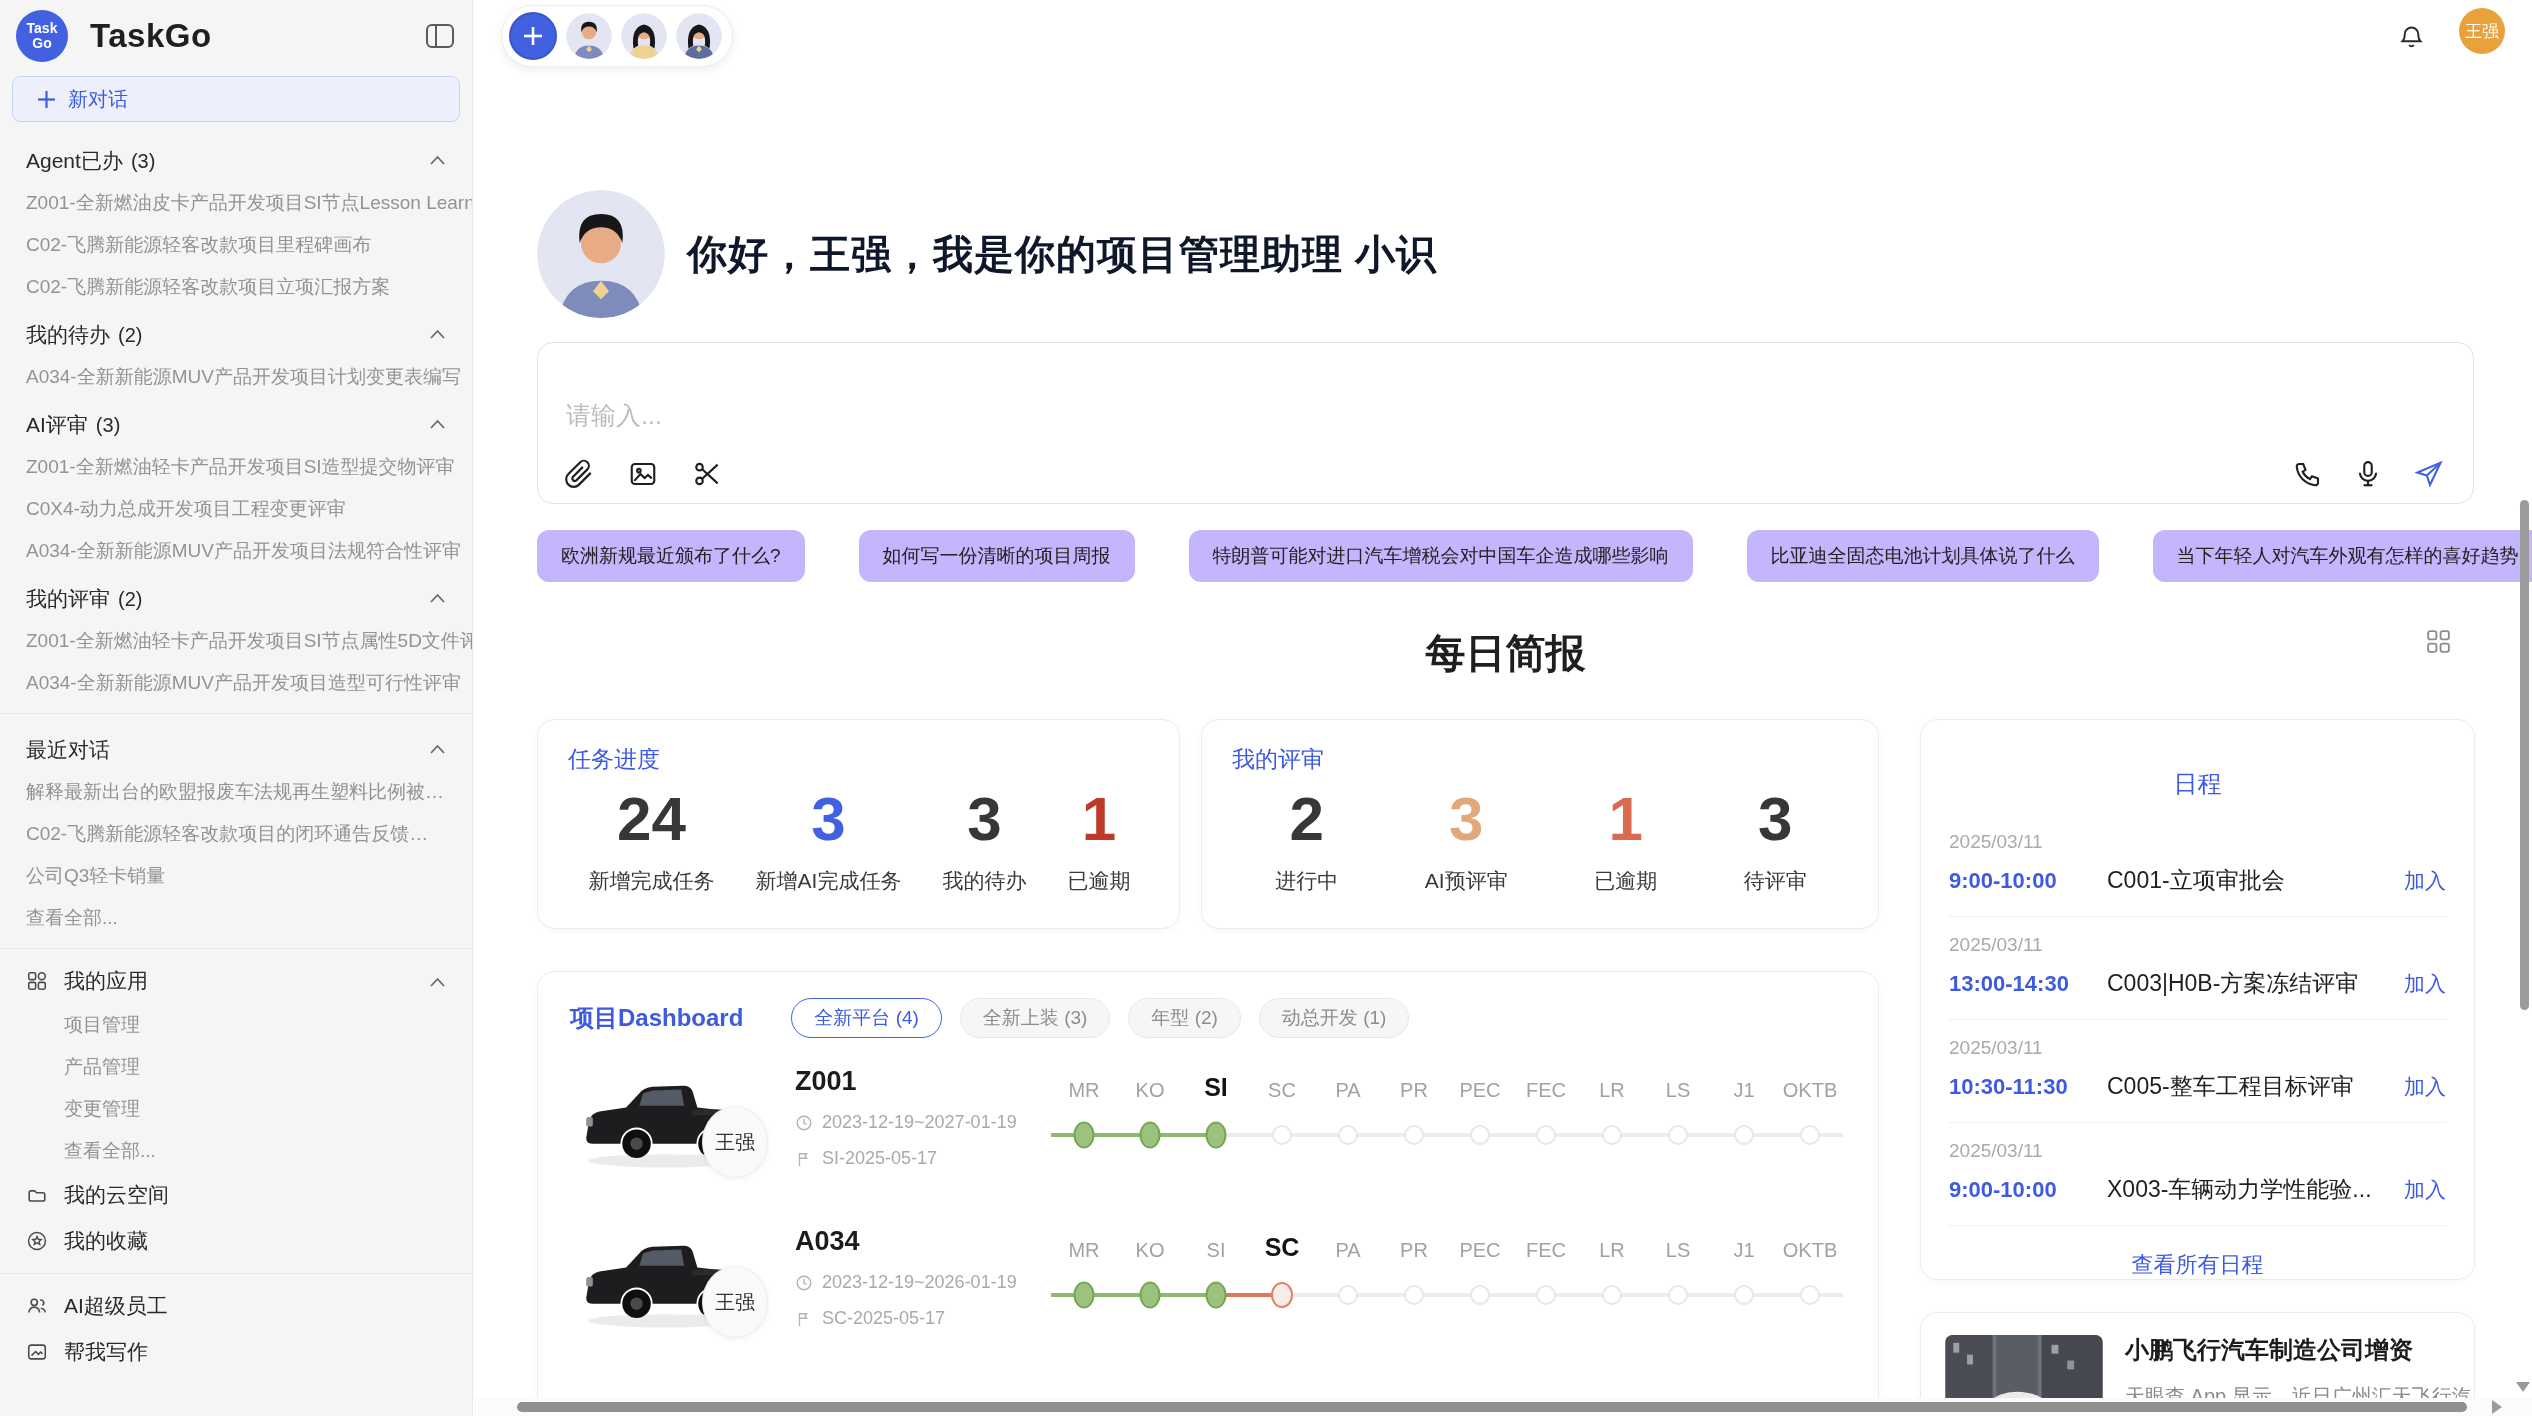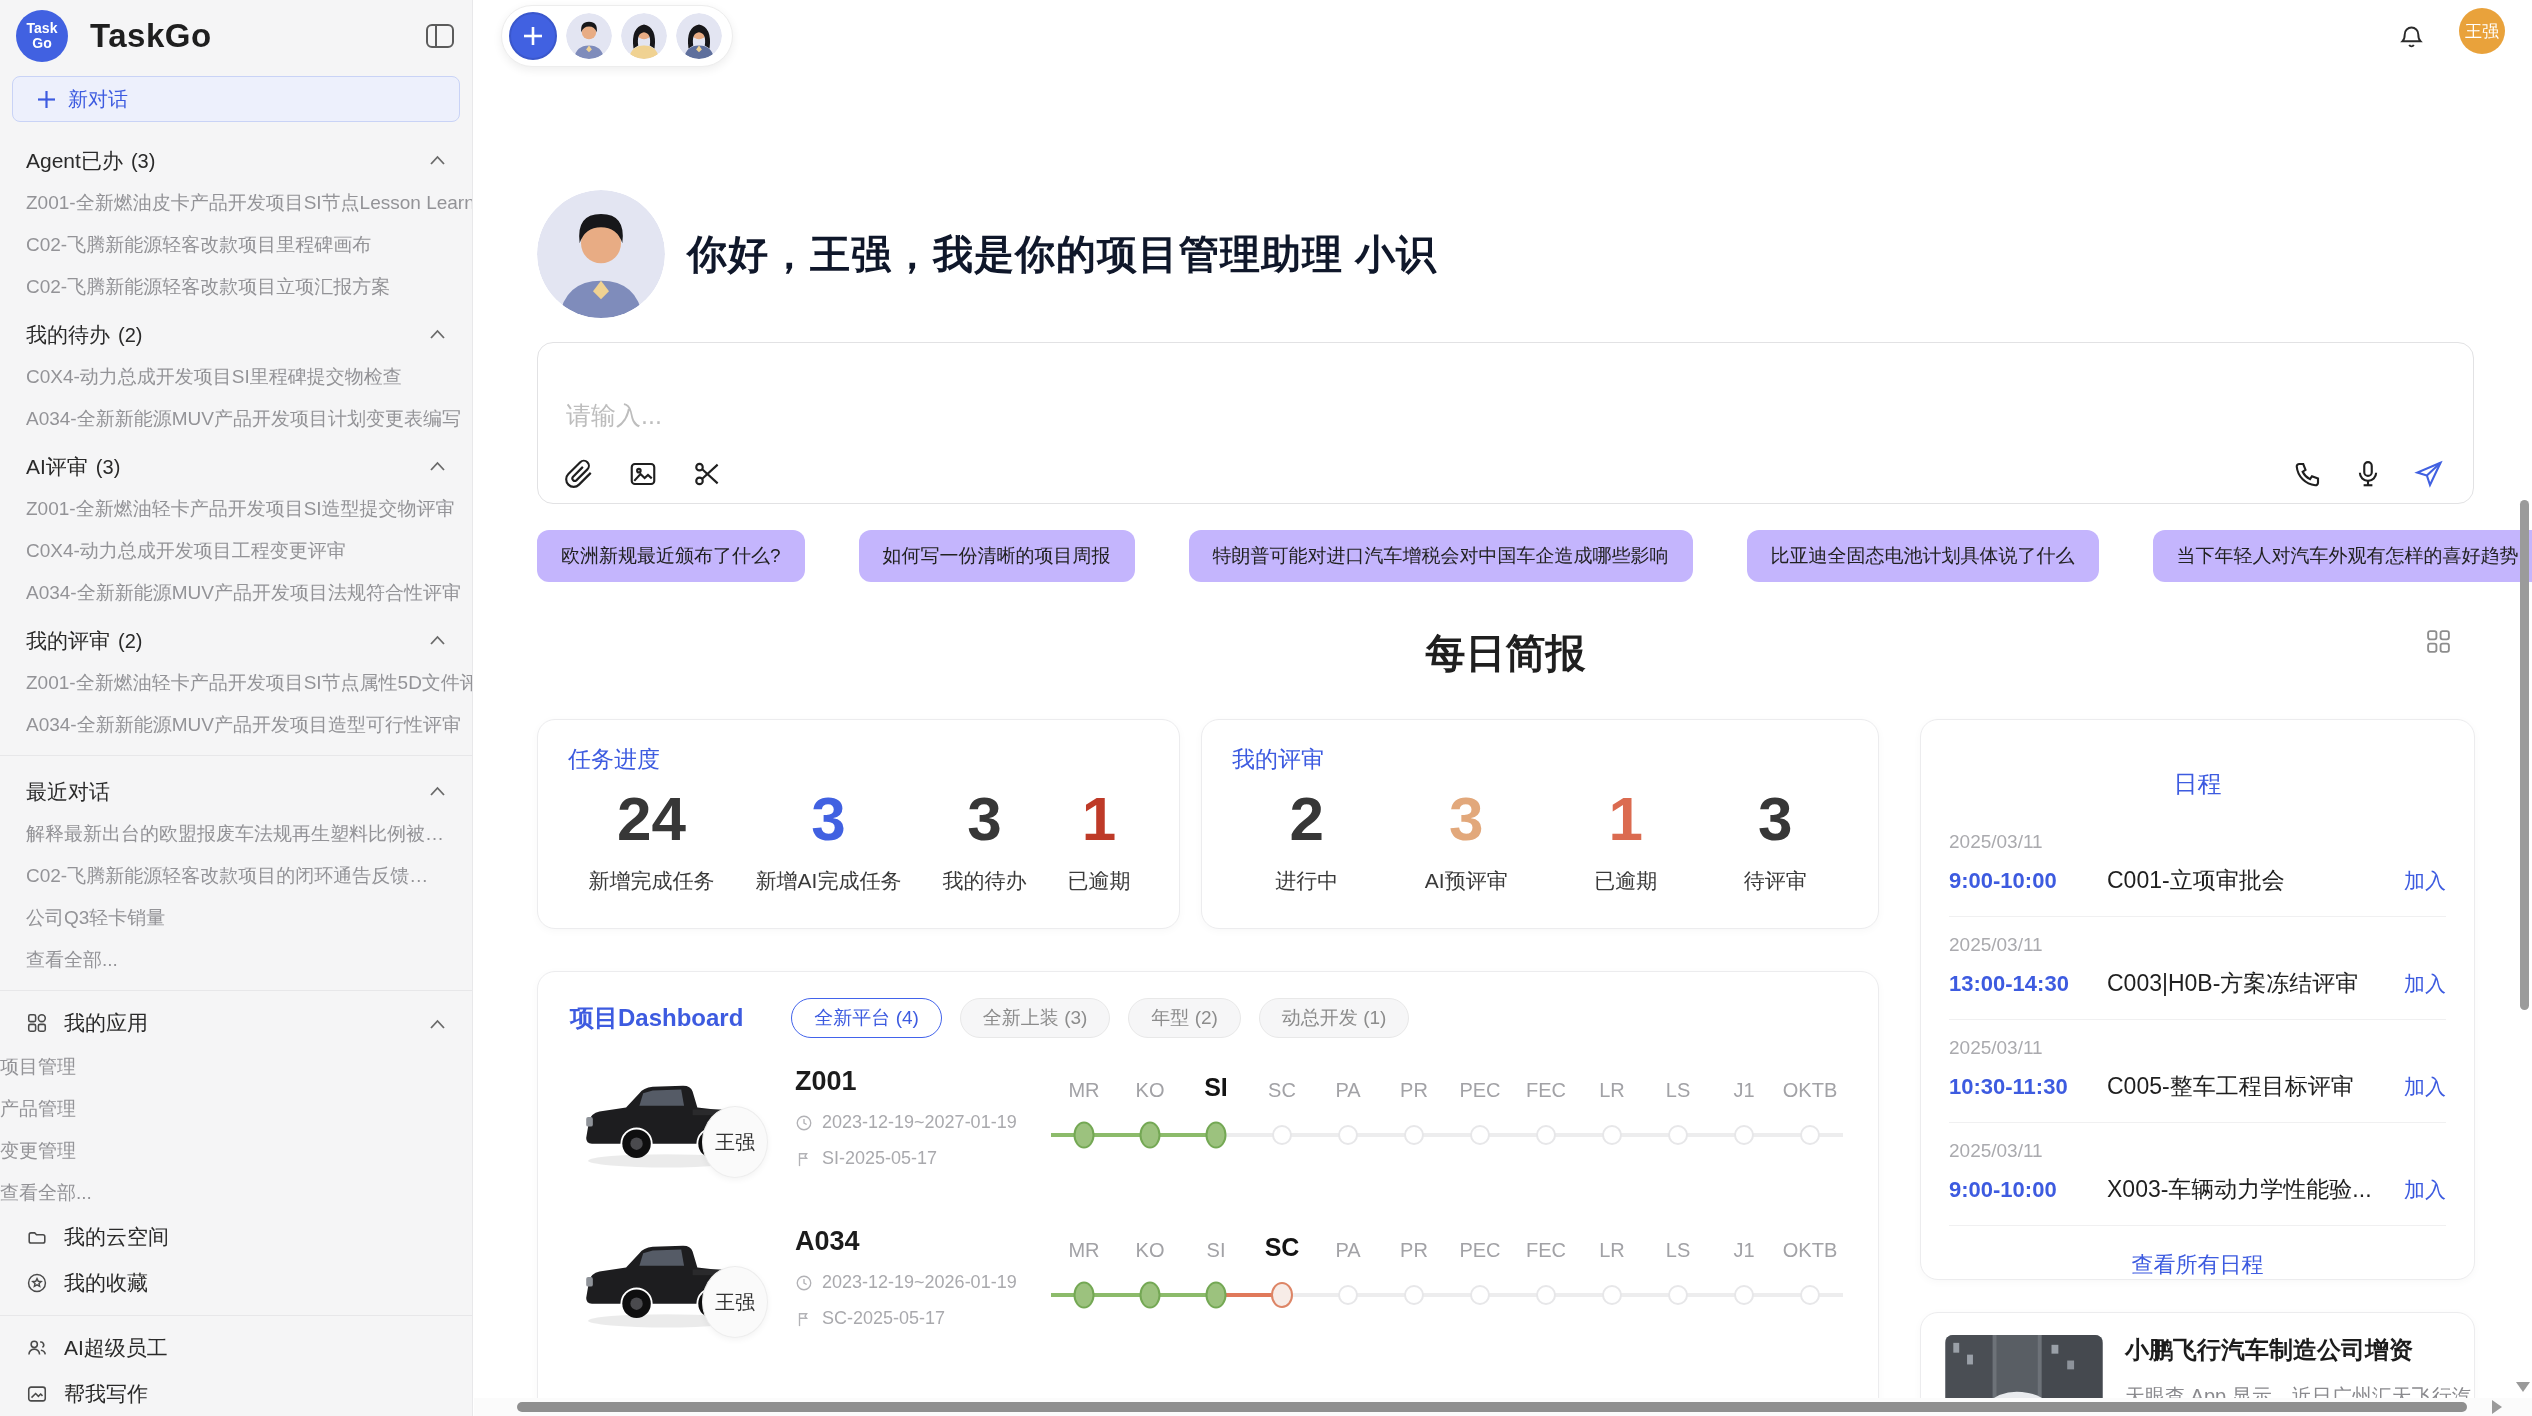--- a/index.html
+++ b/index.html
@@ -22,21 +22,21 @@
   .sec-header { display:flex; align-items:center; padding:13px 26px 7px 26px; cursor:pointer; }
   .sec-label { font-size:21px; color:#2a2a2a; }
   .sec-count { font-size:20px; color:#2a2a2a; margin-left:8px; }
   .sec-chev { margin-left:auto; color:#6a6a6a; }
   .sec-item { height:42px; line-height:42px; font-size:19px; color:#939397; padding:0 26px;
     white-space:nowrap; overflow:hidden; cursor:pointer; }
   .sec-item.ellip { text-overflow:ellipsis; }
   .side-divider { height:1px; background:#e7e7e9; margin:9px 0; }
   .side-row { display:flex; align-items:center; height:46px; padding:0 26px; gap:16px; font-size:21px; color:#2a2a2a; cursor:pointer; }
   .side-row .s-icon { width:22px; height:22px; color:#4a4a4a; flex:0 0 auto; display:flex; }
-  .side-sub { height:42px; line-height:42px; font-size:19px; color:#939397; 
+  .side-sub { height:42px; line-height:42px; font-size:19px; color:#939397; padding-left:64px;
     white-space:nowrap; overflow:hidden; cursor:pointer; }
 
   
   .main { position:absolute; left:474px; top:0; width:2058px; height:1416px; }
 
   .topbar { position:relative; height:72px; }
   .contact-pill { position:absolute; left:27px; top:5px; height:62px; display:flex; align-items:center;
     gap:9px; padding:0 10px 0 7px; background:#fff; border:1px solid #ededed; border-radius:32px;
     box-shadow:0 3px 10px rgba(0,0,0,.07); }
   .add-contact { width:48px; height:48px; border-radius:50%; background:#4161e1; border:2px solid #3a57cc;
@@ -180,21 +180,20 @@
           <div class="sec-item">C02-飞腾新能源轻客改款项目立项汇报方案</div>
         </div>
         <div class="side-sec">
           <div class="sec-header">
             <span class="sec-label">我的待办</span>
             <span class="sec-count">(2)</span>
             <span class="sec-chev"><svg width="17" height="11" viewBox="0 0 17 11" fill="none" stroke="currentColor" stroke-width="1.8">
                 <polyline points="2,9 8.5,2 15,9"></polyline>
               </svg></span>
           </div>
-          <div class="sec-item">C0X4-动力总成开发项目SI里程碑提交物检查</div>
           <div class="sec-item">A034-全新新能源MUV产品开发项目计划变更表编写</div>
         </div>
         <div class="side-sec">
           <div class="sec-header">
             <span class="sec-label">AI评审</span>
             <span class="sec-count">(3)</span>
             <span class="sec-chev"><svg width="17" height="11" viewBox="0 0 17 11" fill="none" stroke="currentColor" stroke-width="1.8">
                 <polyline points="2,9 8.5,2 15,9"></polyline>
               </svg></span>
           </div>

